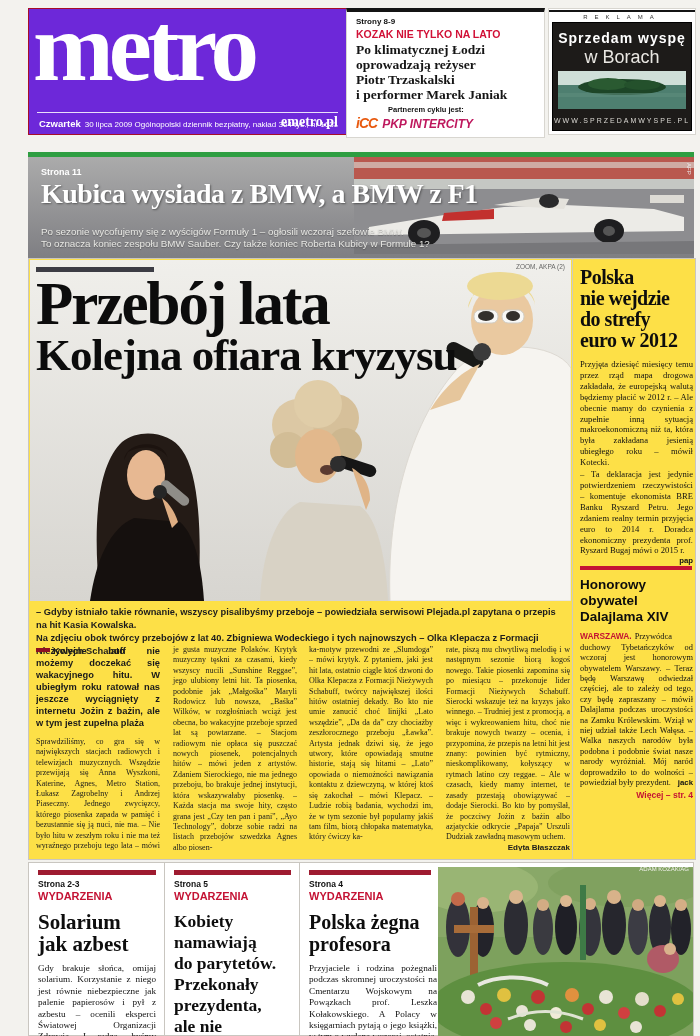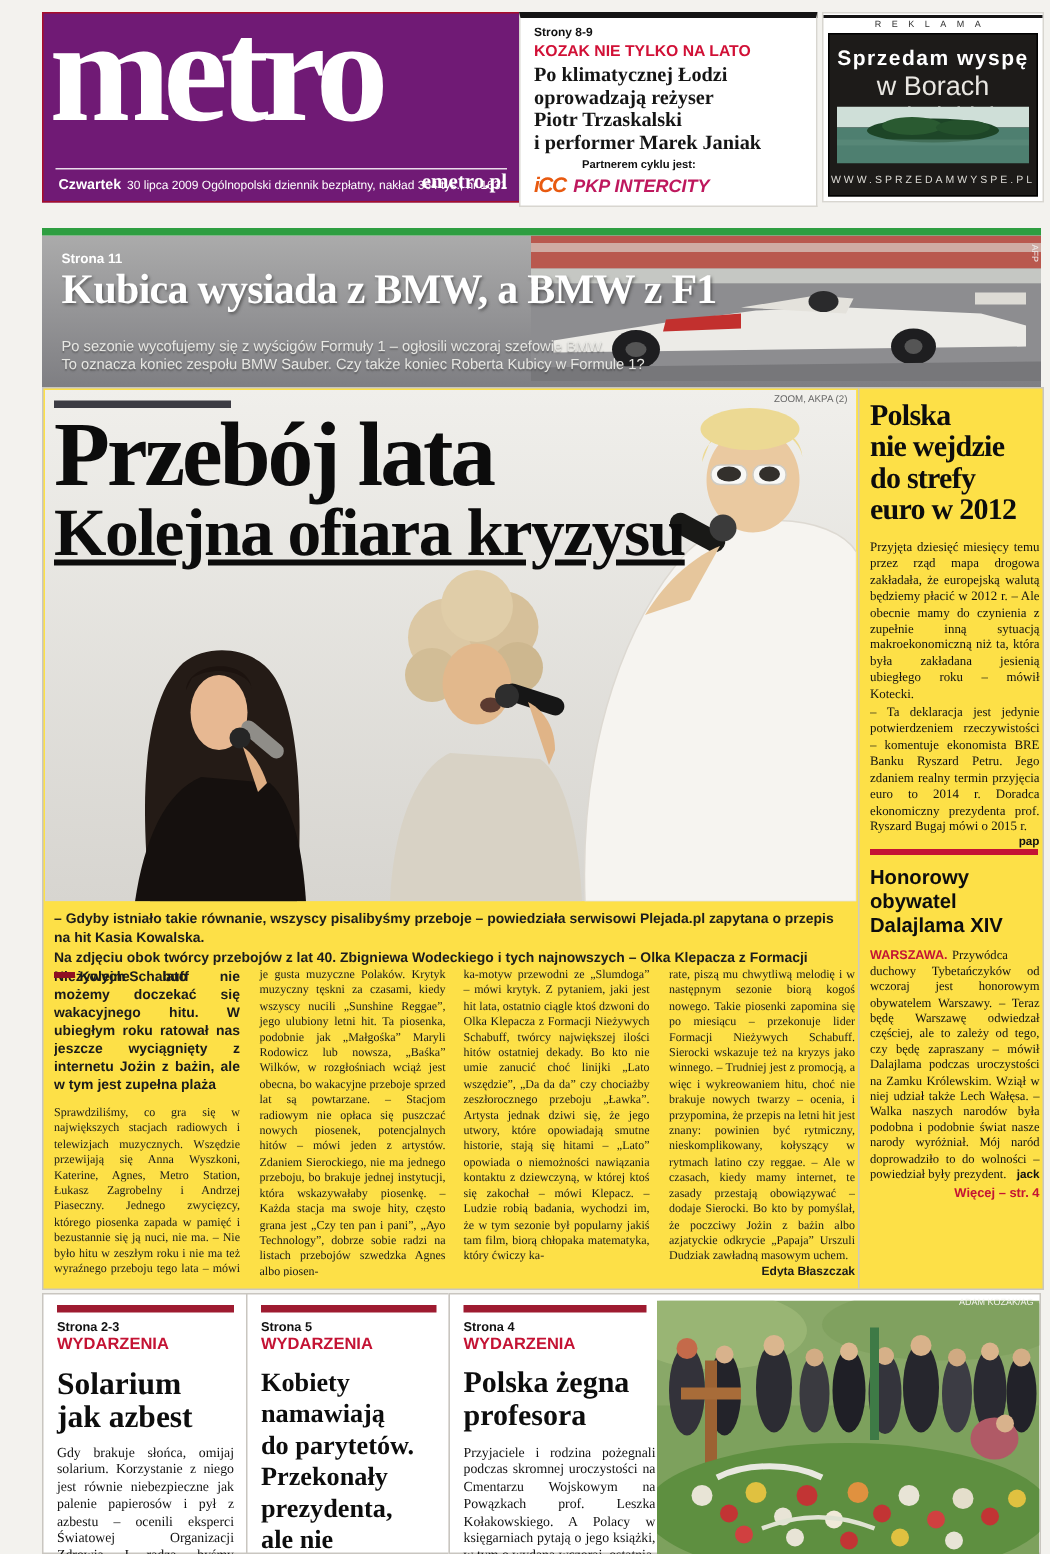--- a/index.html
+++ b/index.html
@@ -5,21 +5,21 @@
   html,body{margin:0;padding:0;}
   body{width:700px;height:1036px;position:relative;background:#f3f2ee;overflow:hidden;
        font-family:"Liberation Sans",sans-serif;color:#111;}
   .serif{font-family:"Liberation Serif",serif;}
   .abs{position:absolute;}
   .box{position:absolute;background:#fff;border:1px solid #c9c6c0;box-sizing:border-box;}
   .preline{white-space:pre-line;}
   .just{text-align:justify;}
 
   
-  #masthead{left:28px;top:8px;width:317px;height:125px;background:#701a75;border:1px solid #a60d2a;}
+  #masthead{left:28px;top:8px;width:317px;height:125px;background:#6d28d9;border:1px solid #a60d2a;}
   #logo{left:4px;top:-14px;font-size:97px;font-weight:bold;color:#fff;letter-spacing:-5px;line-height:1.1;}
   #mast-rule{left:8px;right:8px;bottom:21px;height:1px;background:rgba(255,255,255,.85);}
   #dateline{left:10px;bottom:5px;font-size:8px;color:#fff;}
   #dateline b{font-size:9.5px;margin-right:4px;}
   #site{right:8px;bottom:4px;font-size:14px;color:#fff;font-weight:bold;}
 
   
   #promo{left:346px;top:8px;width:197px;height:125px;background:#fff;border:1px solid #d8d6d0;border-top:4px solid #141414;}
   #promo-pages{left:9px;top:5px;font-size:8px;font-weight:bold;}
   #promo-kicker{left:9px;top:16px;font-size:10.5px;font-weight:bold;color:#d11036;}
@@ -47,21 +47,21 @@
   #f1-credit{right:2px;top:6px;font-size:6px;color:#eee;writing-mode:vertical-rl;}
 
   
   #main{left:28px;top:258px;width:666px;height:600px;background:#fde047;border:1px solid #c9c6c0;}
   #main-vline{left:543px;top:0;bottom:0;width:1px;background:#ccc9c3;}
   #main-photo{left:1px;top:1px;width:541px;height:341px;overflow:hidden;}
   #photo-credit{right:130px;top:4px;font-size:6.5px;color:#666;}
   #hl-wrap{left:7px;top:8px;}
   #hl-bar{width:118px;height:5px;background:#3c3c44;margin-bottom:3px;}
   #hl1{font-size:61px;font-weight:bold;color:#0c0c0c;line-height:.95;letter-spacing:-2px;}
-  #hl2{font-size:45px;font-weight:bold;color:#0c0c0c;line-height:1;letter-spacing:-1px;text-decoration:underline;}
+  #hl2{font-size:45px;font-weight:bold;color:#0c0c0c;line-height:1;letter-spacing:-1px;}
   #caption{left:7px;top:347px;width:532px;font-size:9.3px;font-weight:bold;line-height:13px;color:#1c1c1c;}
   #cols{left:7px;top:386px;width:534px;height:206px;overflow:hidden;}
   .col{position:absolute;top:0;width:124px;height:206px;font-family:"Liberation Serif",serif;font-size:8px;line-height:10.4px;text-align:justify;color:#1a1a1a;}
   #col1{left:0;} #col2{left:137px;} #col3{left:273px;} #col4{left:410px;}
   #lead{font-family:"Liberation Sans",sans-serif;font-size:9.3px;font-weight:bold;line-height:12px;margin-bottom:8px;text-align:justify;}
   #lead-marker{display:inline-block;width:14px;height:4px;background:#8f1022;margin-right:3px;vertical-align:2px;}
   #byline{font-family:"Liberation Sans",sans-serif;font-size:8px;font-weight:bold;float:right;}
 
   
   #rightcol{left:551px;top:8px;width:113px;}

